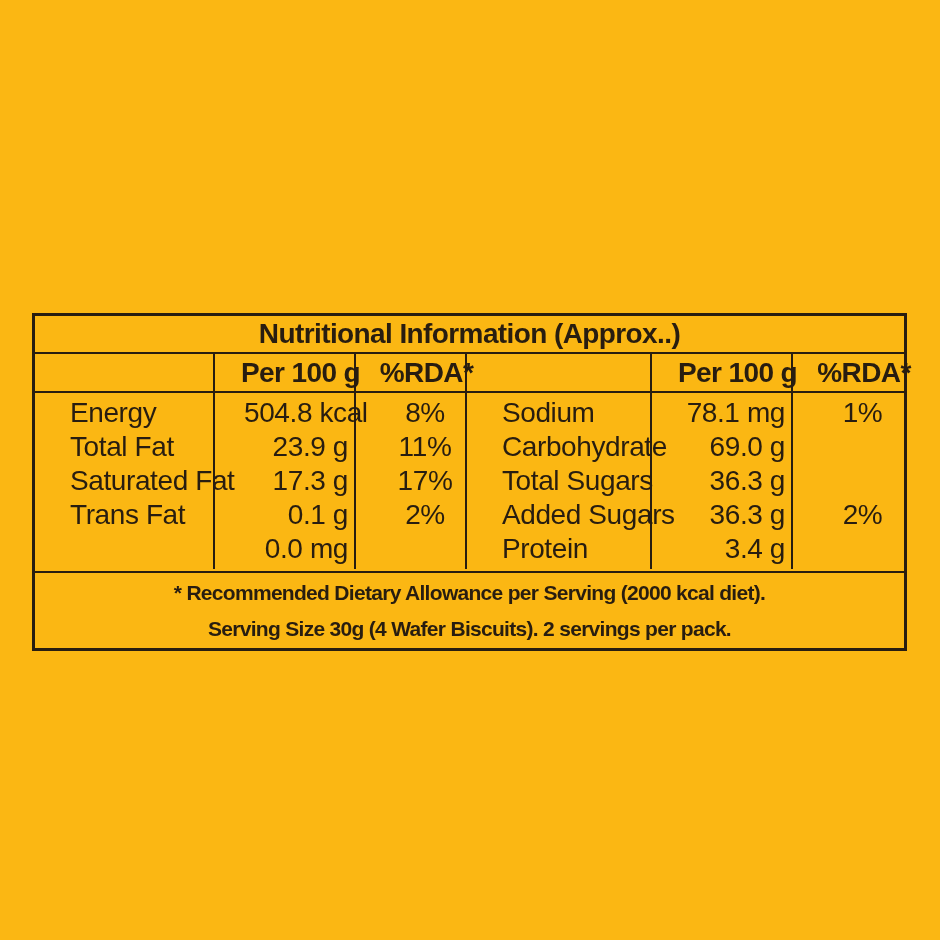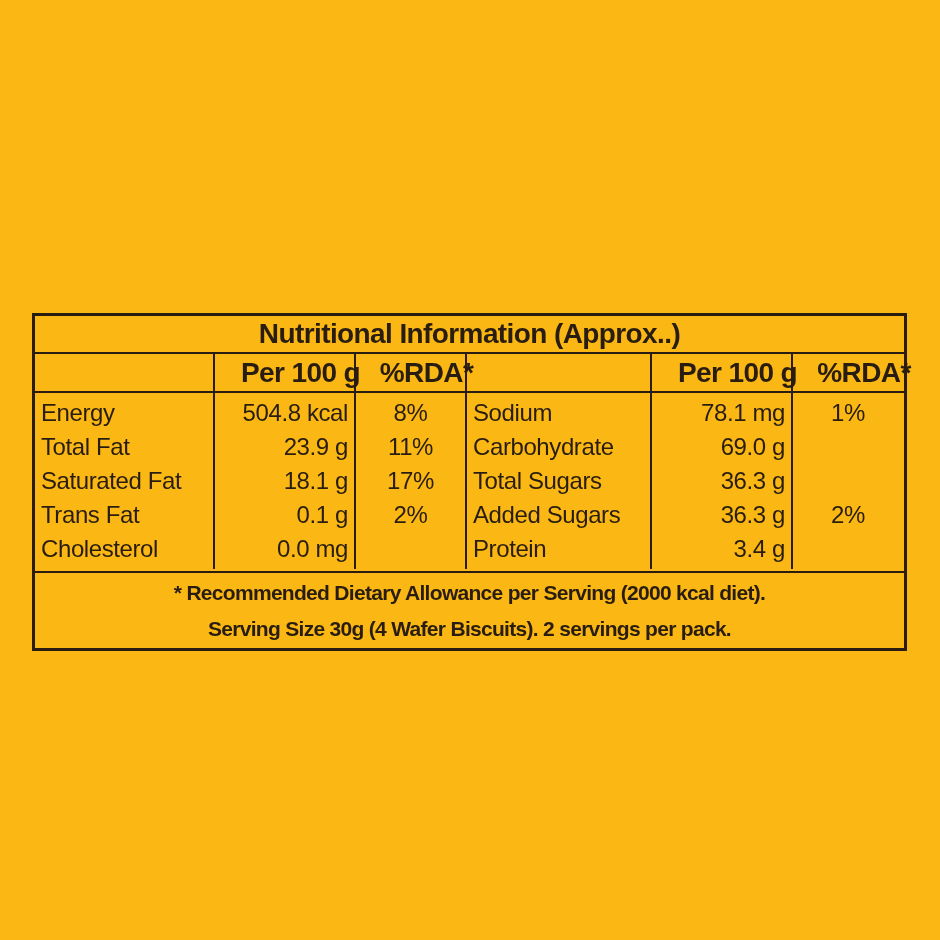--- a/index.html
+++ b/index.html
@@ -51,22 +51,23 @@
     white-space: nowrap;
     height: 37px;
     padding-left: 32px;
   }
   .cell { border-right: 2px solid #281D10; }
   .cell.last { border-right: none; }
   .body-row { height: 178px; }
   .body-col {
     height: 176px;
     padding-top: 3px;
-    font-size: 24px;
+    font-size: 28px;
     letter-spacing: -0.4px;
+    margin-left: 29px;
   }
   .body-line {
     height: 34px;
     line-height: 34px;
     white-space: nowrap;
     overflow: visible;
   }
   .col-label .body-line { text-align: left; padding-left: 6px; }
   .col-value .body-line { text-align: right; padding-right: 6px; }
   .col-rda .body-line { text-align: center; }
@@ -103,27 +104,26 @@
     <div class="cell last">%RDA*</div>
   </div>
 
   <div class="cols body-row">
 
     <div class="cell body-col col-label">
       <div class="body-line">Energy</div>
       <div class="body-line">Total Fat</div>
       <div class="body-line">Saturated Fat</div>
       <div class="body-line">Trans Fat</div>
-      <div class="body-line">Cholesterol</div>
     </div>
 
     <div class="cell body-col col-value">
       <div class="body-line">504.8 kcal</div>
       <div class="body-line">23.9 g</div>
-      <div class="body-line">18.1 g</div>
+      <div class="body-line">17.3 g</div>
       <div class="body-line">0.1 g</div>
       <div class="body-line">0.0 mg</div>
     </div>
 
     <div class="cell body-col col-rda">
       <div class="body-line">8%</div>
       <div class="body-line">11%</div>
       <div class="body-line">17%</div>
       <div class="body-line">2%</div>
       <div class="body-line"></div>

